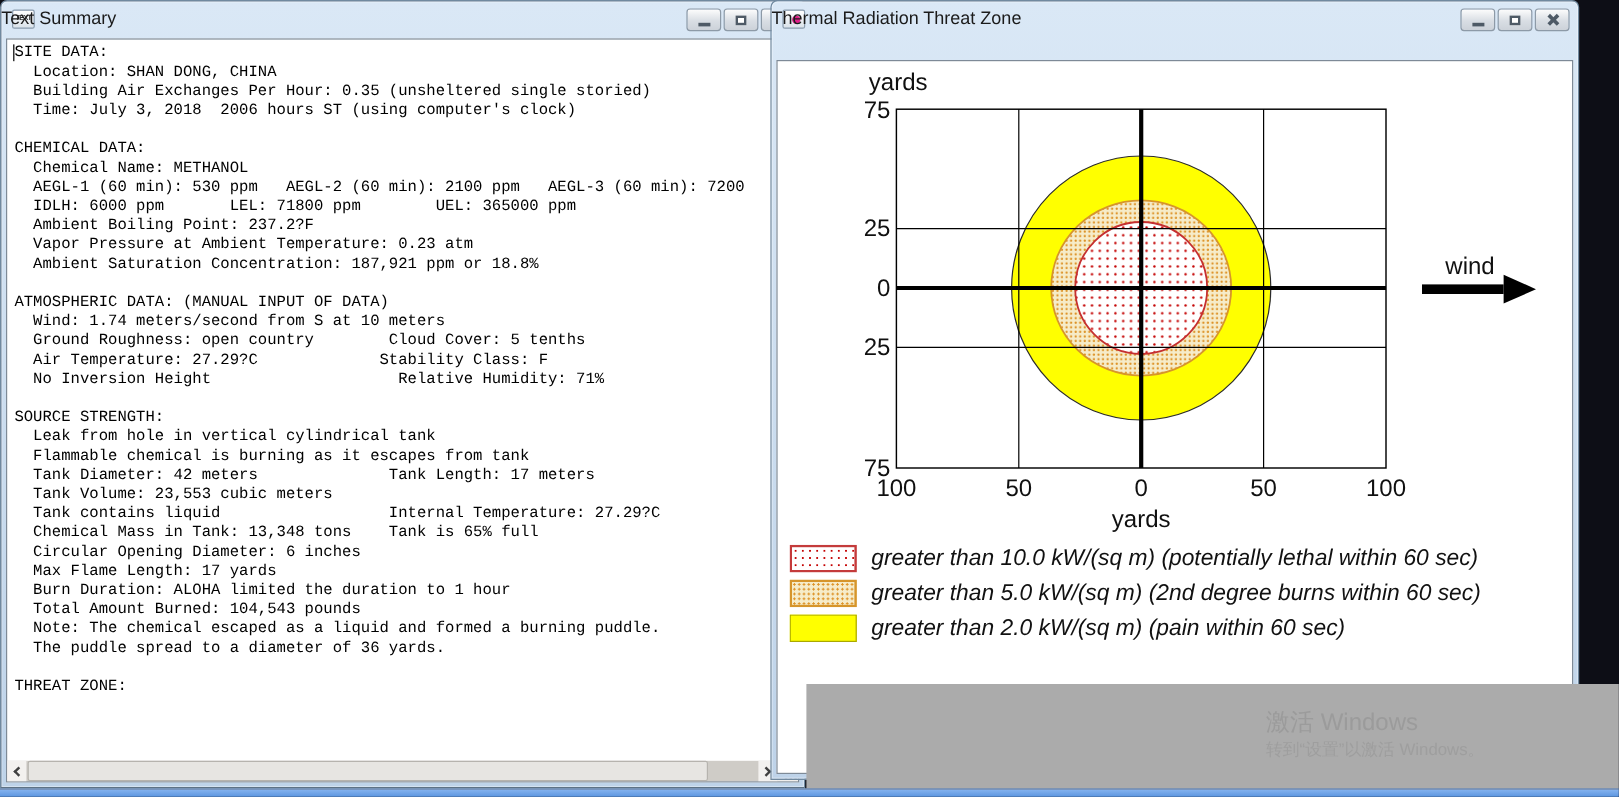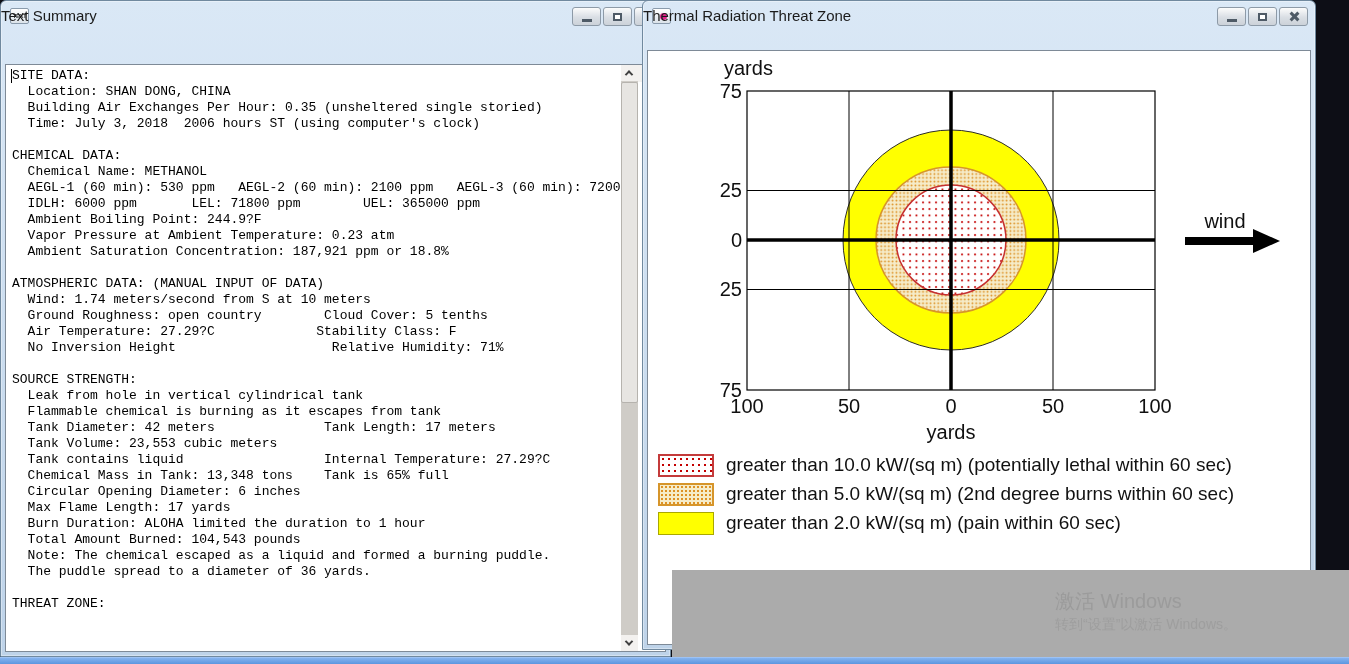--- a/index.html
+++ b/index.html
@@ -21,21 +21,21 @@
         border:1px solid #8d9aa7;border-radius:3px;display:flex;align-items:center;justify-content:center;box-sizing:border-box;}
   .g-min{width:10px;height:3px;background:#4e5a66;margin-top:7px;}
   .g-max{width:9px;height:8px;border:2px solid #4e5a66;box-sizing:border-box;background:#fff;}
   .g-close{position:relative;width:11px;height:11px;}
   .g-close::before,.g-close::after{content:"";position:absolute;left:5px;top:0;width:3px;height:11px;background:#4e5a66;}
   .g-close::before{transform:rotate(45deg);}
   .g-close::after{transform:rotate(-45deg);}
   .client{position:absolute;left:4px;right:4px;bottom:4px;top:31px;background:#fff;
           border:1px solid #7e8a97;box-sizing:border-box;}
   
-  #left-client{display:flex;flex-direction:row;margin-top:32px;}
+  #left-client{display:flex;flex-direction:column;}
   .textwrap{flex:1;display:flex;min-height:0;}
   .textarea{flex:1;overflow:hidden;position:relative;padding:3px 0 0 6px;
             font-family:"Liberation Mono","DejaVu Sans Mono",monospace;font-size:13px;line-height:16px;color:#000;}
   .tline{white-space:pre;height:16px;}
   .caret{position:absolute;left:5px;top:4px;width:1px;height:14px;background:#000;}
   .vscroll{width:17px;display:flex;flex-direction:column;background:#cfccc7;}
   .sbtn{height:16px;background:#f3f1ef;display:flex;align-items:center;justify-content:center;flex:none;}
   .vtrack{flex:1;position:relative;background:#cfccc7;}
   .vthumb{position:absolute;top:1px;left:0;right:0;height:58%;background:#e7e5e2;
           border:1px solid #b6b3ae;box-sizing:border-box;border-radius:2px;}
@@ -50,21 +50,21 @@
            box-shadow:4px 4px 0 #9a9a9a,4px 0 0 #9a9a9a,0 4px 0 #9a9a9a, -4px 4px 0 #9a9a9a, 4px -4px 0 #9a9a9a;right:5px;bottom:5px;}
   .chev{width:6px;height:6px;border-top:2px solid #404040;border-right:2px solid #404040;box-sizing:border-box;}
   .chev.up{transform:rotate(-45deg) translate(-1px,1px);}
   .chev.down{transform:rotate(135deg) translate(-1px,1px);}
   .chev.left{transform:rotate(-135deg) translate(-1px,1px);}
   .chev.right{transform:rotate(45deg) translate(-1px,1px);}
   
   #right-client{overflow:hidden;margin-top:18px;}
   #chart-svg{position:absolute;left:0;top:0;}
   .legend{position:absolute;left:10px;top:403px;right:0;}
-  .lrow{display:flex;align-items:flex-start;margin-bottom:6px;white-space:nowrap;overflow:hidden;}
+  .lrow{display:flex;align-items:flex-end;margin-bottom:6px;white-space:nowrap;overflow:hidden;font-style:italic;}
   .swatch{width:56px;height:23px;margin-right:12px;flex:none;box-sizing:border-box;}
   .sw-red{background-color:#ffffff;
           background-image:radial-gradient(circle,#c40000 0.9px,rgba(0,0,0,0) 1.1px);
           background-size:6px 6px;border:2px solid #c43b3b;}
   .sw-orange{background-color:#f6ecc9;
           background-image:radial-gradient(circle,#dd9226 0.9px,rgba(0,0,0,0) 1.1px);
           background-size:4px 4px;border:2px solid #d6952b;}
   .sw-yellow{background:#ffff00;border:1px solid #aaa800;}
   .ltext{font-size:19px;color:#111;}
   
@@ -103,21 +103,21 @@
         <div class="caret"></div>
       <div class="tline">SITE DATA:</div>
           <div class="tline">  Location: SHAN DONG, CHINA</div>
           <div class="tline">  Building Air Exchanges Per Hour: 0.35 (unsheltered single storied)</div>
           <div class="tline">  Time: July 3, 2018  2006 hours ST (using computer's clock)</div>
           <div class="tline"></div>
           <div class="tline">CHEMICAL DATA:</div>
           <div class="tline">  Chemical Name: METHANOL</div>
           <div class="tline">  AEGL-1 (60 min): 530 ppm   AEGL-2 (60 min): 2100 ppm   AEGL-3 (60 min): 7200</div>
           <div class="tline">  IDLH: 6000 ppm       LEL: 71800 ppm        UEL: 365000 ppm</div>
-          <div class="tline">  Ambient Boiling Point: 244.9?F</div>
+          <div class="tline">  Ambient Boiling Point: 237.2?F</div>
           <div class="tline">  Vapor Pressure at Ambient Temperature: 0.23 atm</div>
           <div class="tline">  Ambient Saturation Concentration: 187,921 ppm or 18.8%</div>
           <div class="tline"></div>
           <div class="tline">ATMOSPHERIC DATA: (MANUAL INPUT OF DATA)</div>
           <div class="tline">  Wind: 1.74 meters/second from S at 10 meters</div>
           <div class="tline">  Ground Roughness: open country        Cloud Cover: 5 tenths</div>
           <div class="tline">  Air Temperature: 27.29?C             Stability Class: F</div>
           <div class="tline">  No Inversion Height                    Relative Humidity: 71%</div>
           <div class="tline"></div>
           <div class="tline">SOURCE STRENGTH:</div>

